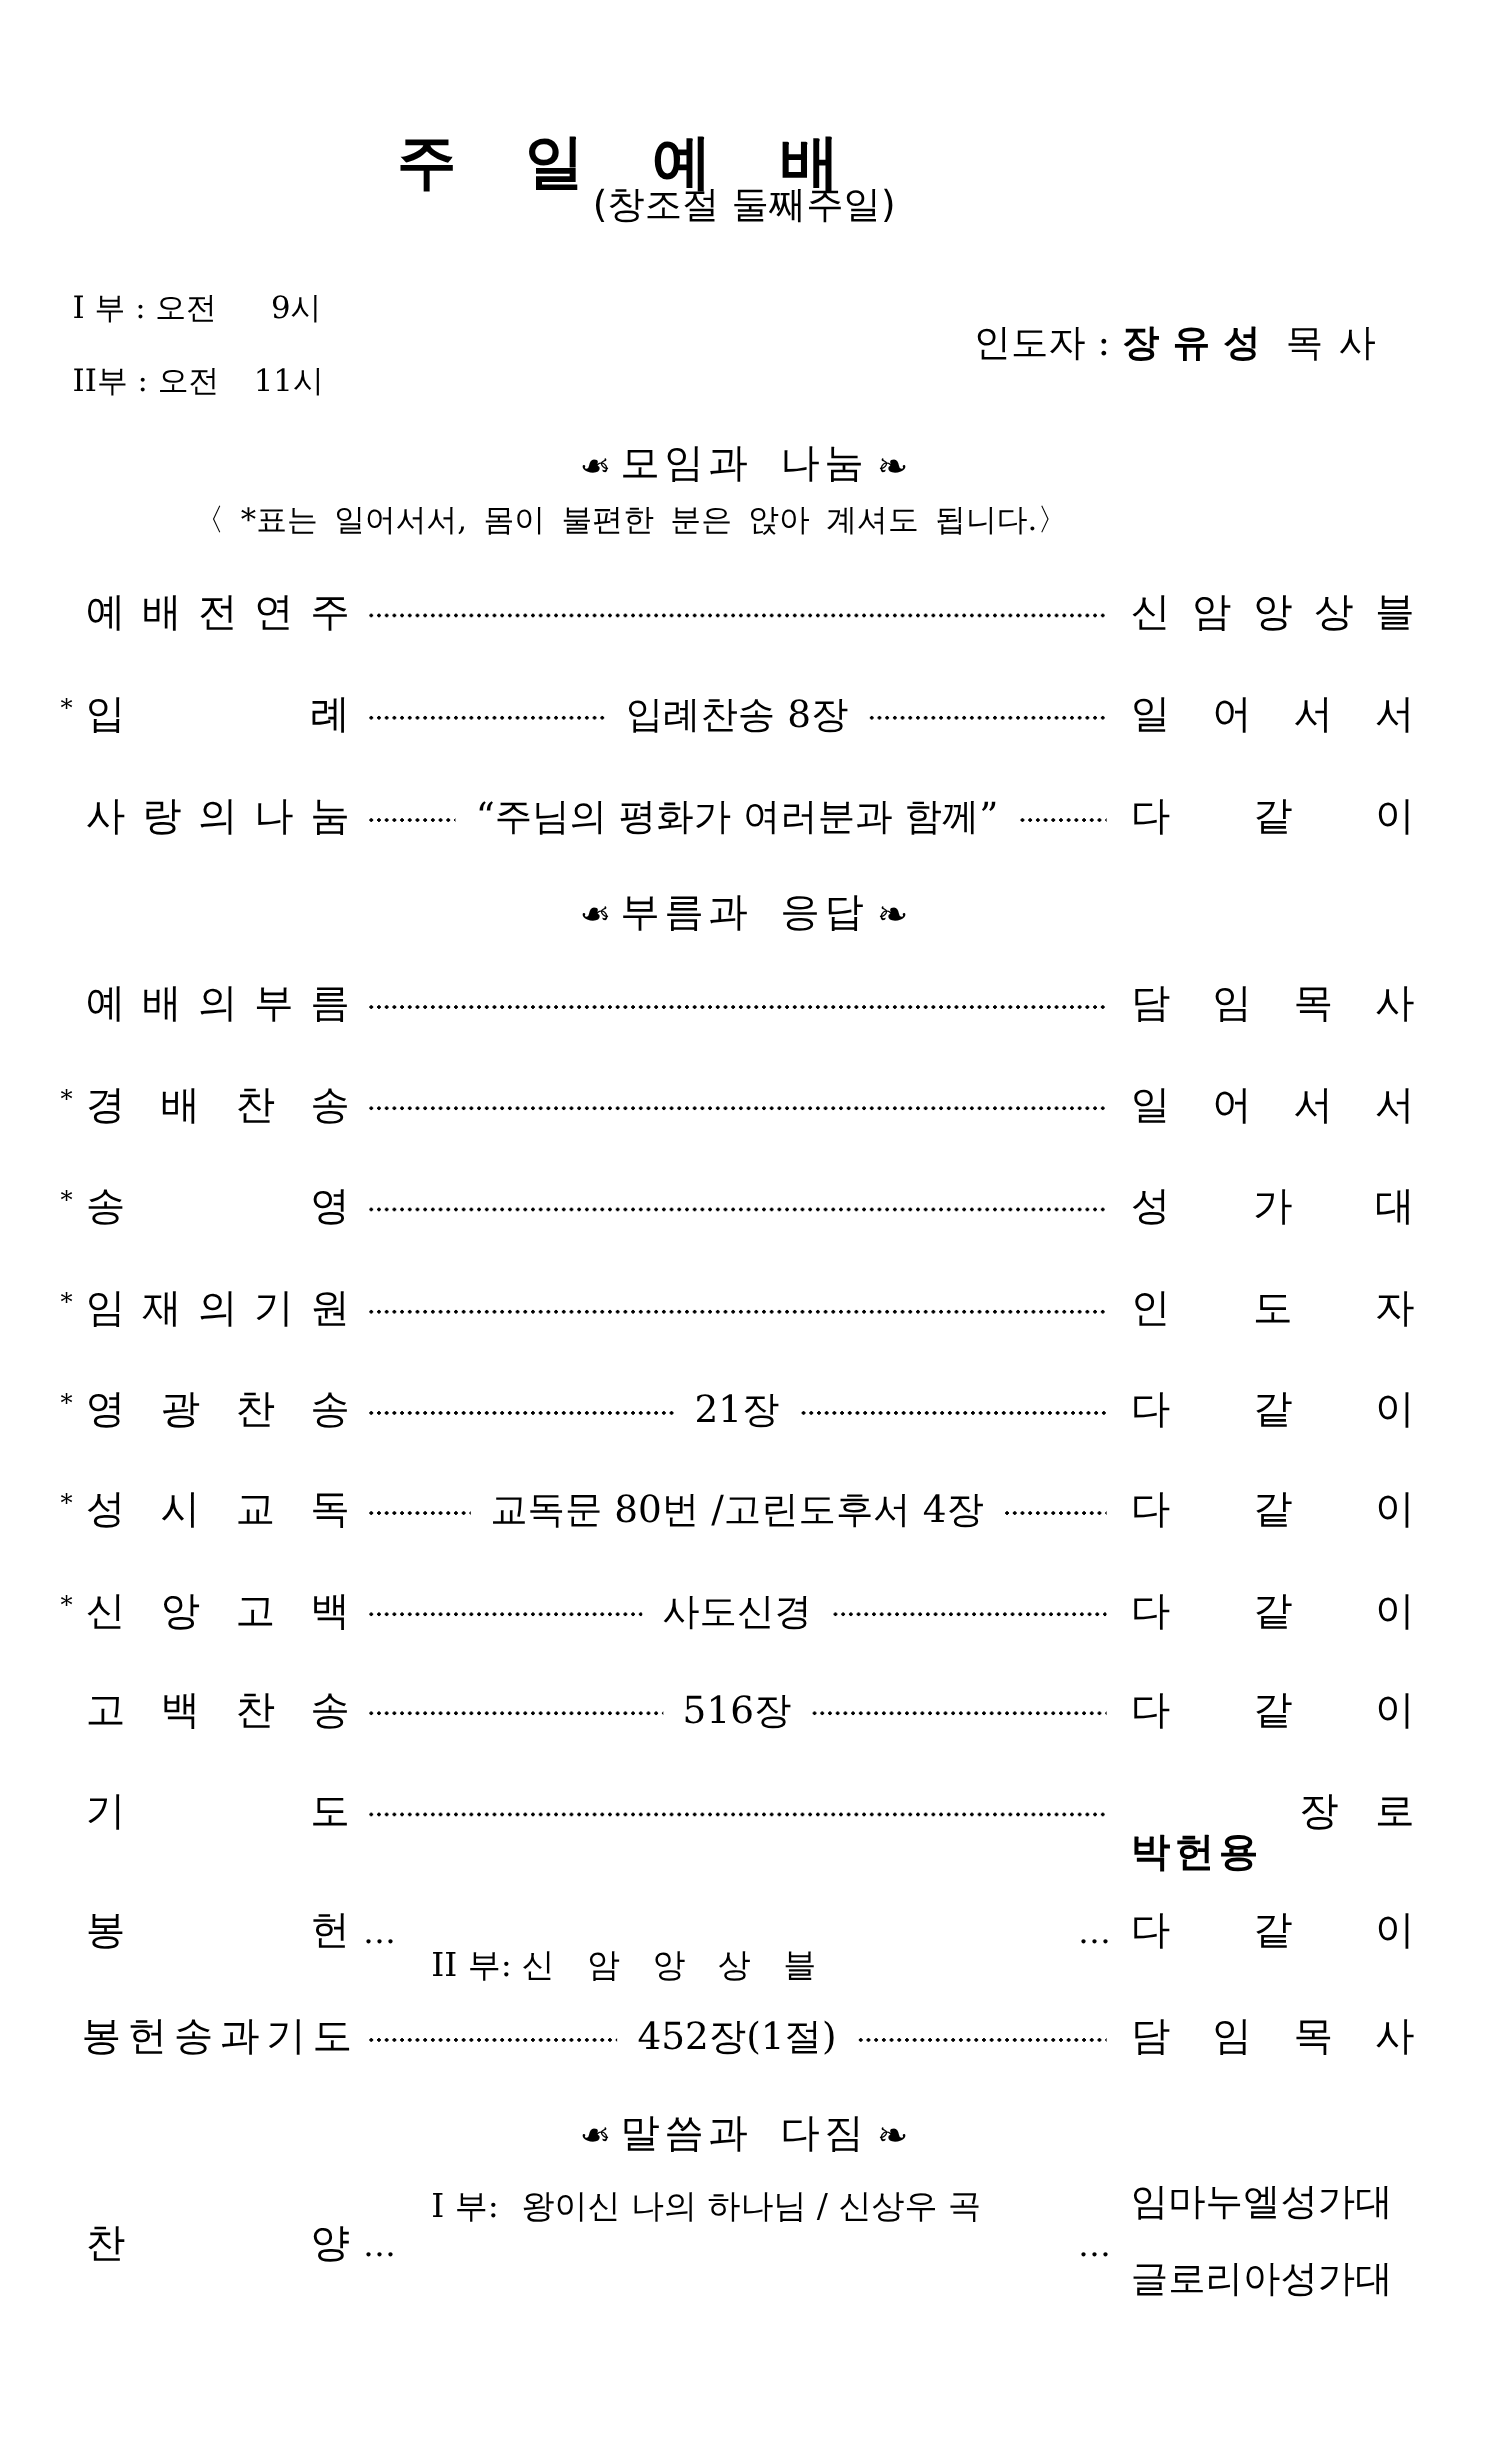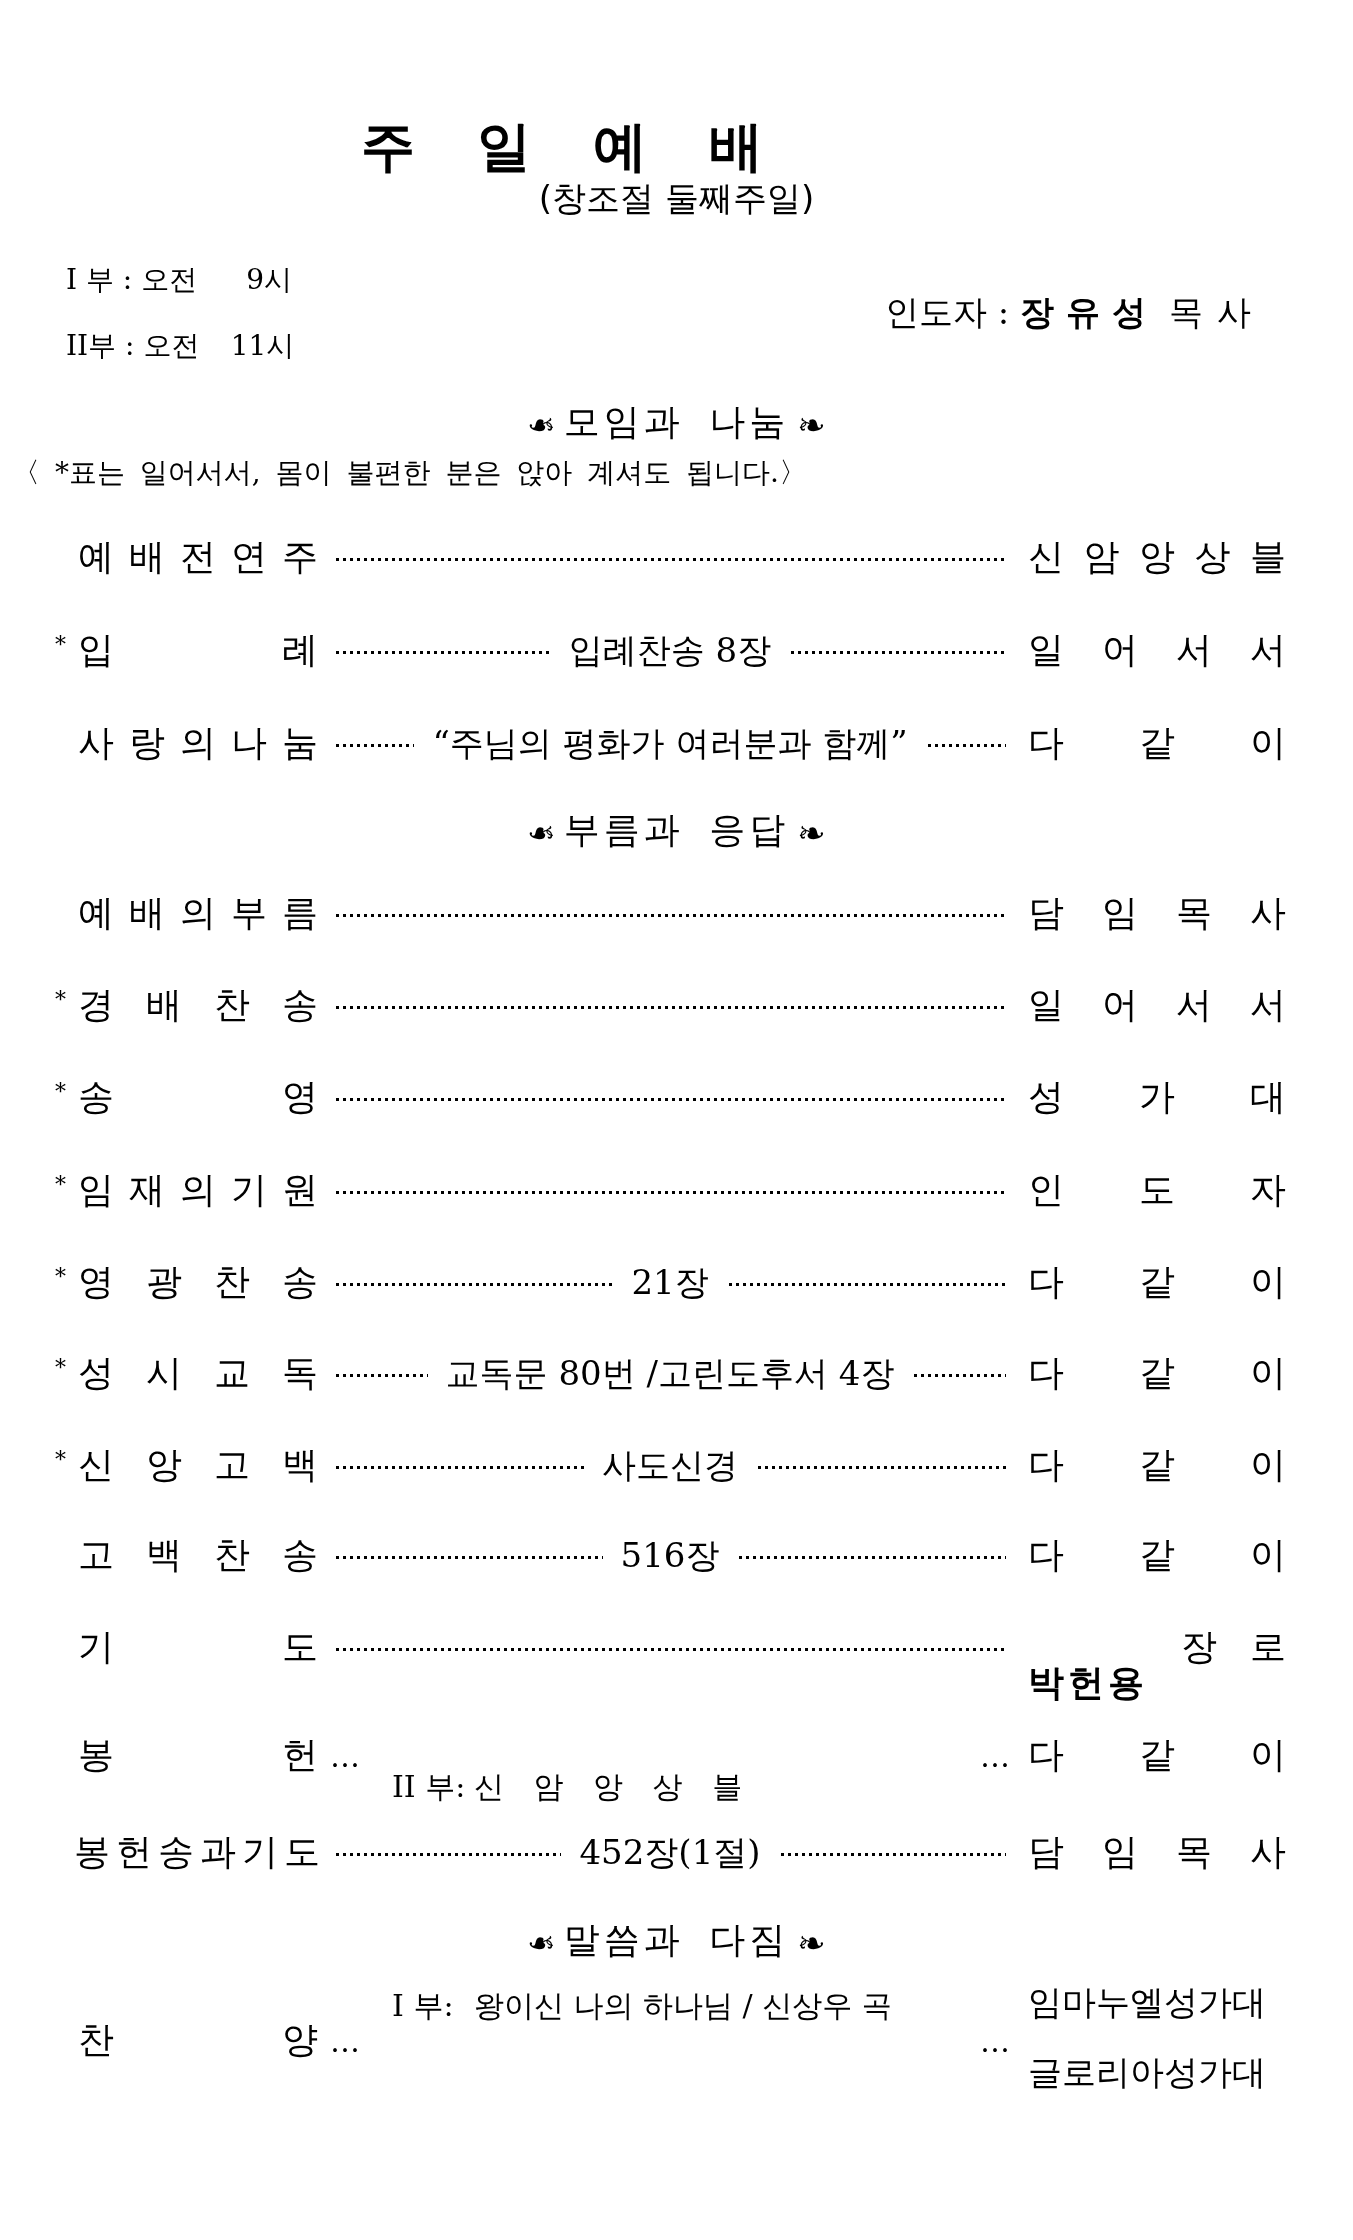--- a/index.html
+++ b/index.html
@@ -2,32 +2,32 @@
 <html><head>
 <meta charset="utf-8">
 <style>
   html, body { margin: 0; padding: 0; background: #ffffff; }
   body { width: 1353px; height: 2240px; position: relative; overflow: hidden;
          font-family: "DejaVu Serif", "Liberation Serif", serif; color: #000; }
   .abs { position: absolute; white-space: nowrap; }
   .title { left: 0; width: 1124px; top: 112px; text-align: center;
            font-family: "DejaVu Sans", "Liberation Sans", sans-serif;
            font-weight: bold; font-size: 54px; letter-spacing: 62px; text-indent: 62px; line-height: 70px; }
-  .subtitle { left: 0; width: 1353px; top: 176px; text-align: center; font-size: 34px; line-height: 44px;
+  .subtitle { left: 0; width: 1353px; top: 164px; text-align: center; font-size: 34px; line-height: 44px;
               font-family: "DejaVu Sans", "Liberation Sans", sans-serif; }
   .time { left: 66px; font-size: 28px; line-height: 36px; }
   .time .num { display: inline-block; width: 86px; text-align: right; }
   .leader-box { left: 885px; top: 290px; font-size: 34px; line-height: 44px; }
   .leader-box .name { font-family: "DejaVu Sans", "Liberation Sans", sans-serif; font-weight: bold; letter-spacing: 12px; }
   .leader-box .rank { letter-spacing: 14px; }
   .section { left: 0; width: 1353px; text-align: center; font-size: 36px; line-height: 48px; }
   .section .orn { font-size: 34px; display: inline-block; vertical-align: middle; }
   .section .orn.left { transform: scaleX(-1); }
   .section .txt { letter-spacing: 4px; margin: 0 8px; word-spacing: 10px; }
-  .note { left: 12px; width: 1147px; text-align: left; top: 455px; font-size: 28px; line-height: 36px; word-spacing: 6px; }
+  .note { left: 0; width: 1147px; text-align: center; top: 455px; font-size: 28px; line-height: 36px; word-spacing: 6px; }
   .row { left: 0; width: 1353px; height: 48px; }
   .row .star { position: absolute; left: 55px; top: 6px; font-size: 22px; }
   .row .label { position: absolute; left: 78px; width: 240px; top: 0; font-size: 36px; line-height: 48px;
                 display: flex; justify-content: space-between; }
   .row .leader-dots { position: absolute; left: 334px; width: 672px; top: 0; height: 48px;
                       display: flex; align-items: center; }
   .row .dots { flex: 1; height: 5px; align-self: center; margin-top: 4px;
                background-image: radial-gradient(circle, #000 1.6px, transparent 1.8px);
                background-size: 7px 5px; background-repeat: repeat-x; }
   .row .mid { font-size: 34px; line-height: 48px; padding: 0 18px; }

